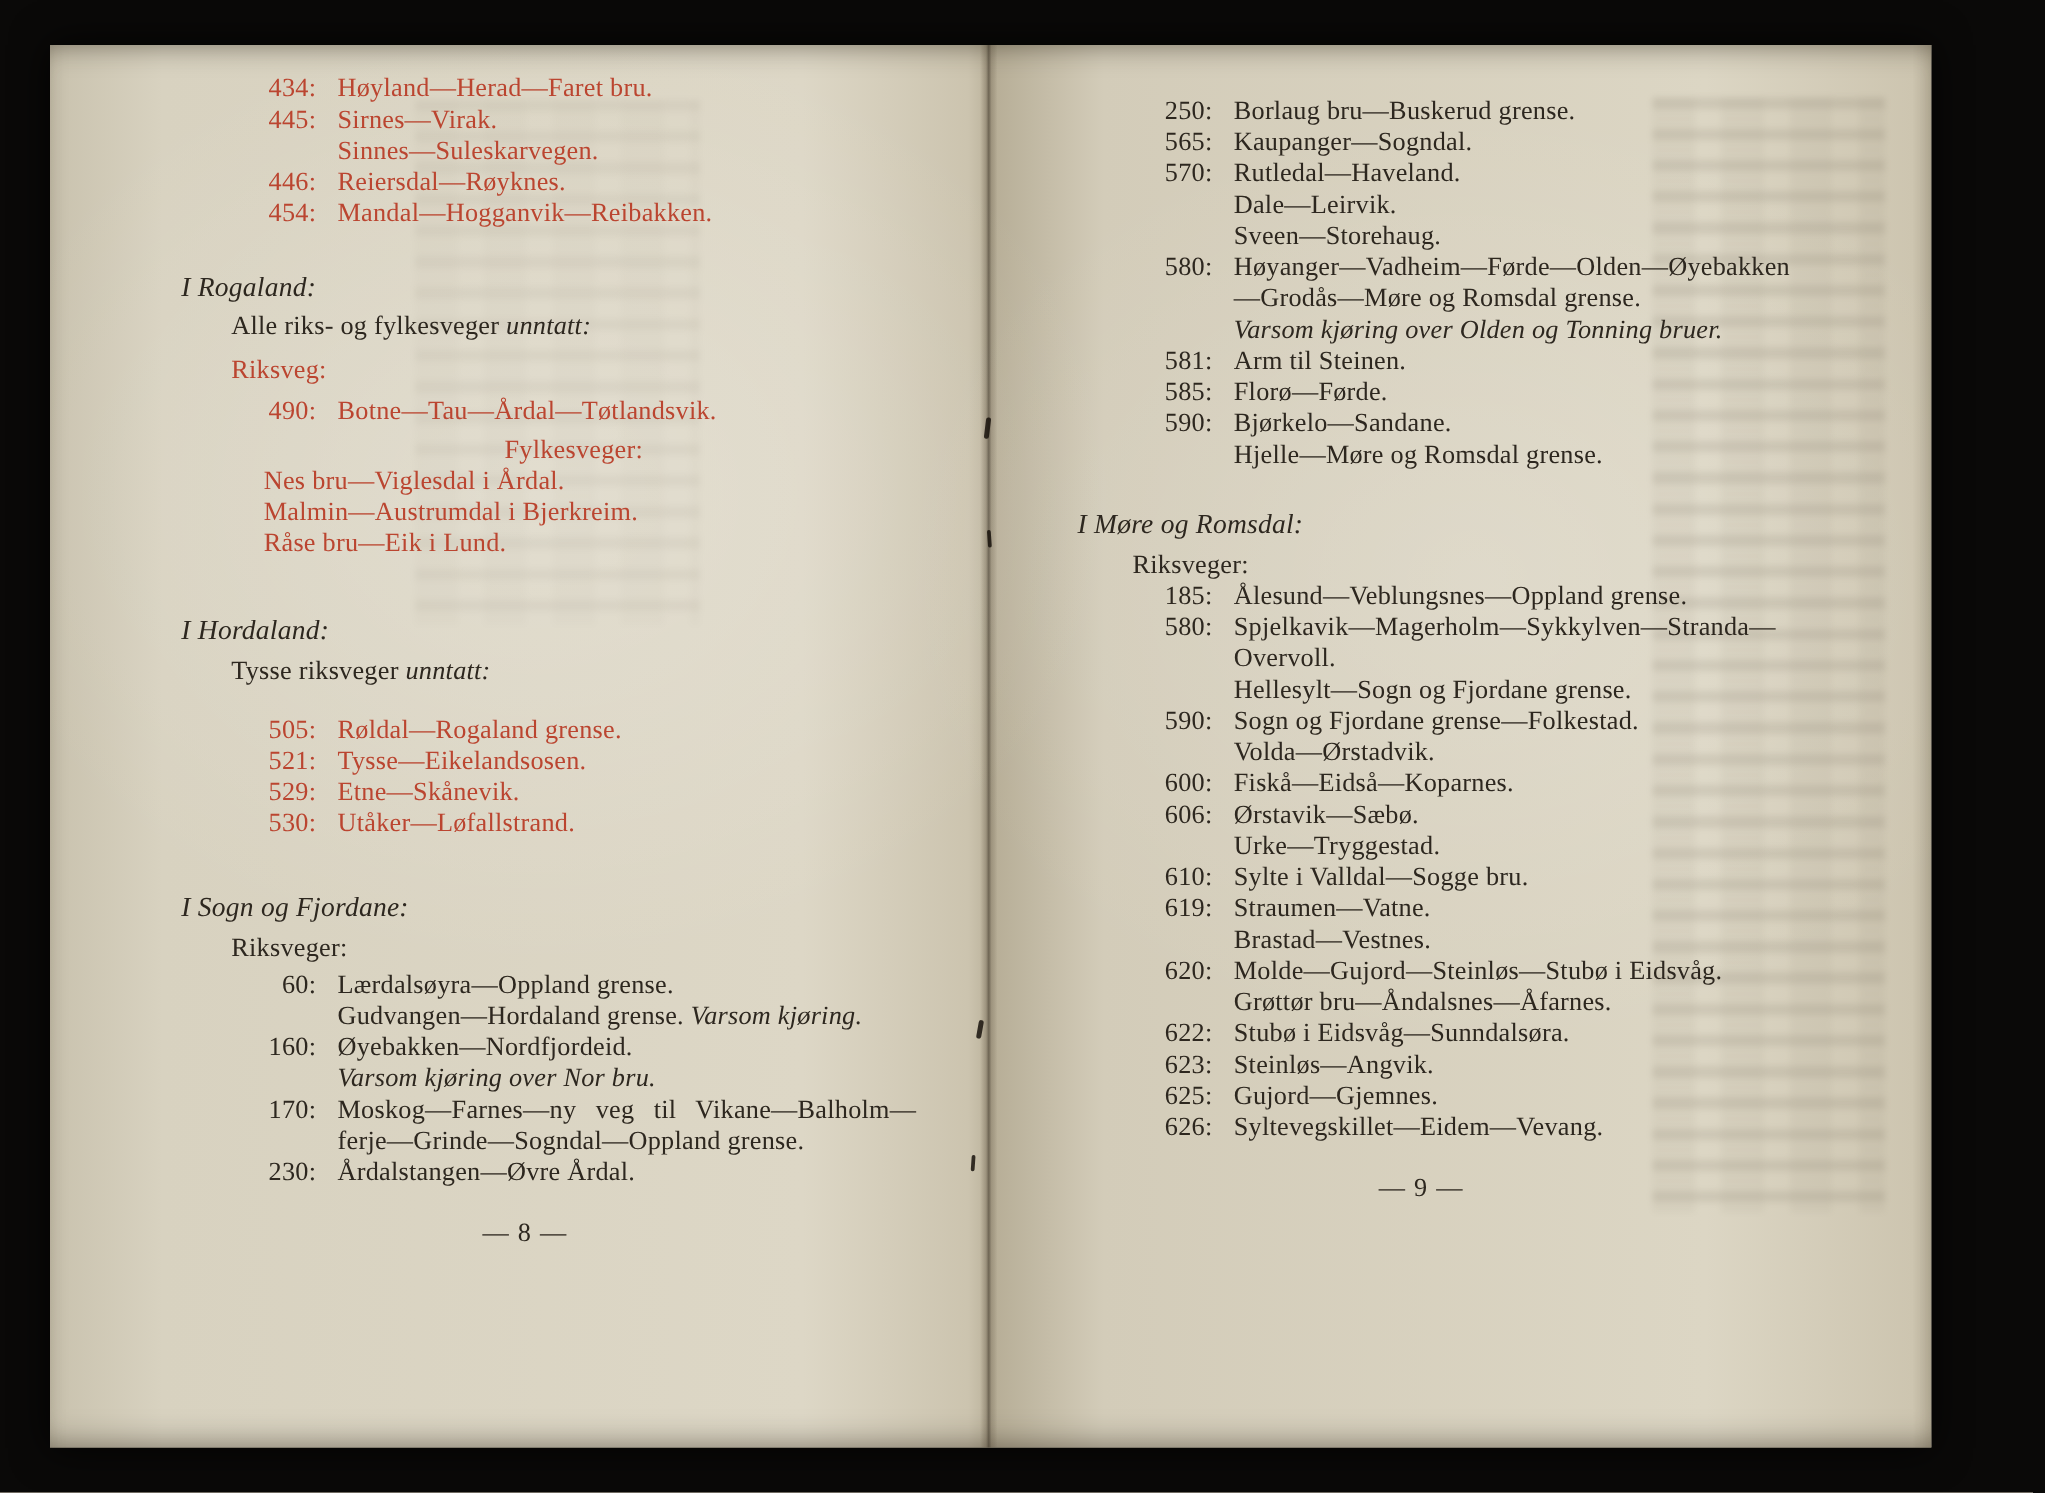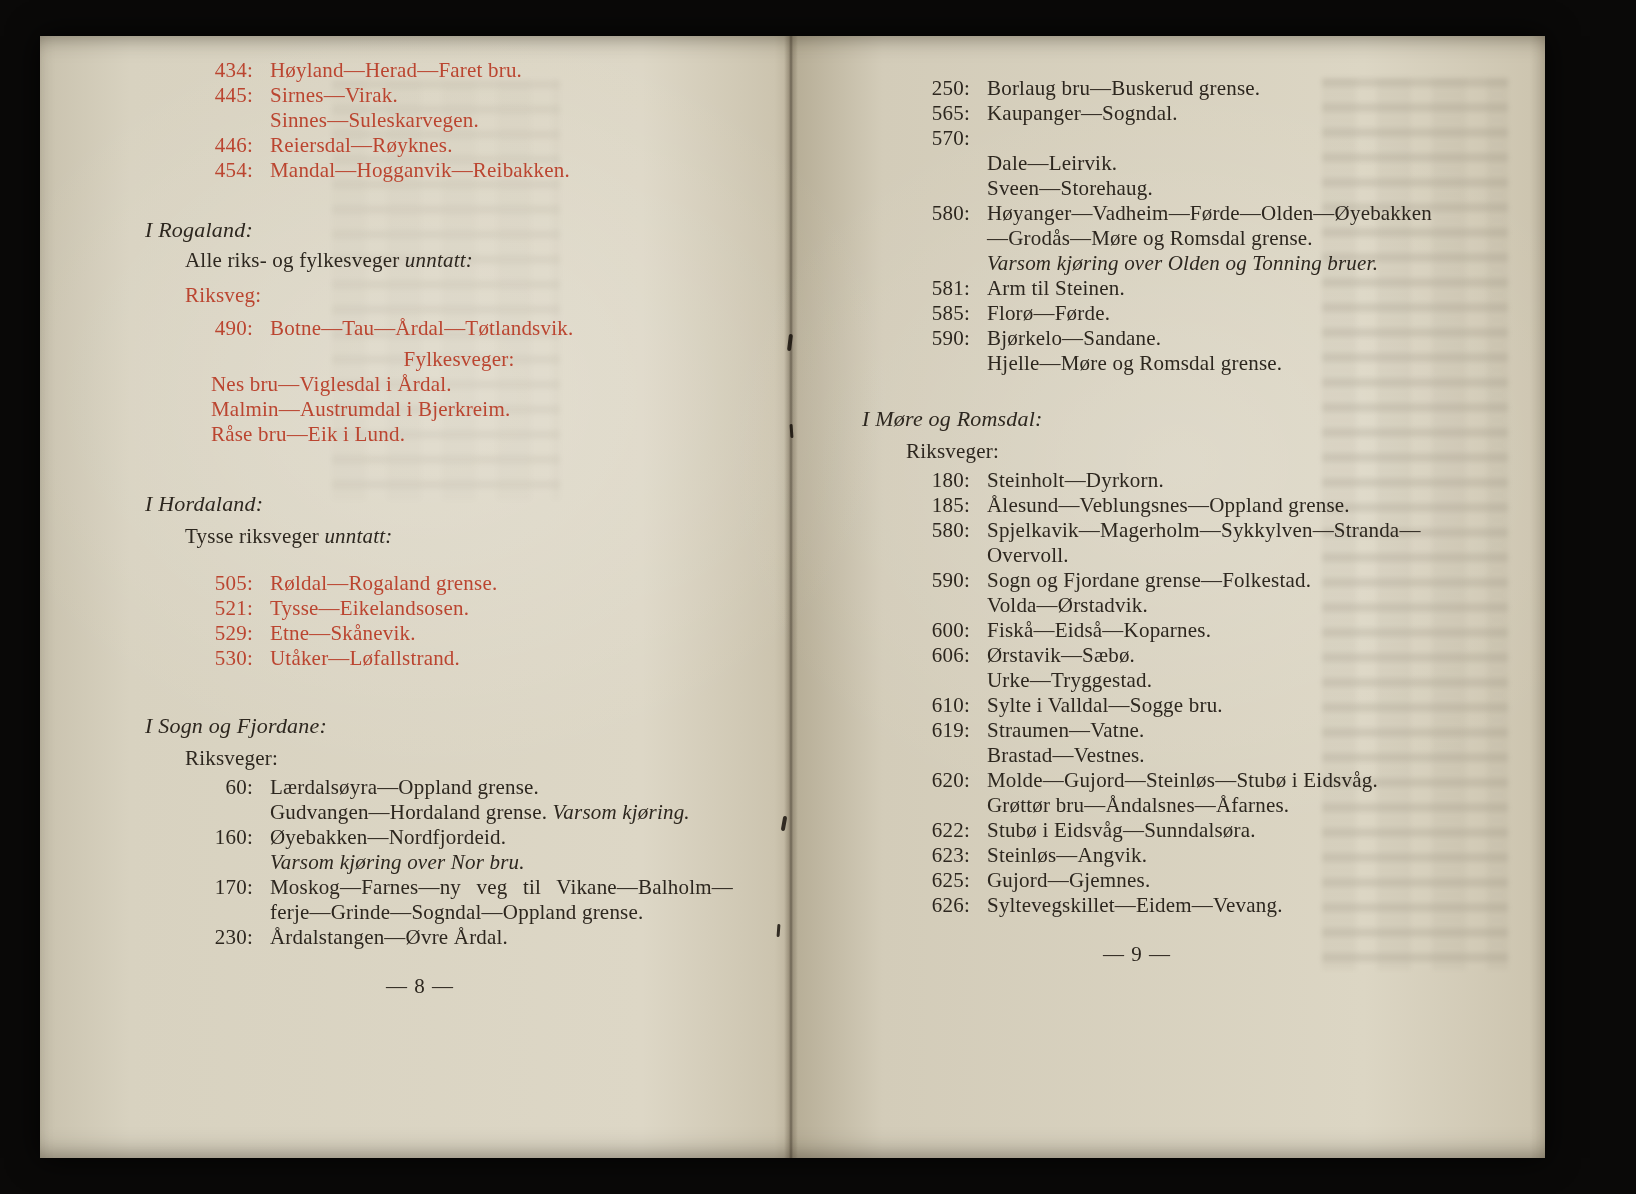--- a/index.html
+++ b/index.html
@@ -144,20 +144,21 @@
         <div class="block entry">
           <span class="num">250:</span>
           <span class="txt"><span>Borlaug bru—Buskerud grense.</span></span>
         </div>
         <div class="block entry">
           <span class="num">565:</span>
           <span class="txt"><span>Kaupanger—Sogndal.</span></span>
         </div>
         <div class="block entry">
           <span class="num">570:</span>
+          <span class="txt"><span>Rutledal—Haveland.</span></span>
         </div>
         <div class="block entry">
           <span class="num"></span>
           <span class="txt"><span>Dale—Leirvik.</span></span>
         </div>
         <div class="block entry">
           <span class="num"></span>
           <span class="txt"><span>Sveen—Storehaug.</span></span>
         </div>
         <div class="block entry">
@@ -179,34 +180,31 @@
         <div class="block entry">
           <span class="num">590:</span>
           <span class="txt"><span>Bjørkelo—Sandane.</span></span>
         </div>
         <div class="block entry">
           <span class="num"></span>
           <span class="txt"><span>Hjelle—Møre og Romsdal grense.</span></span>
         </div>
         <div class="block heading" style="margin-top: 30px;"><span class="it">I Møre og Romsdal:</span></div>
         <div class="block sub" style="margin-top: 8px; padding-left: 44px;"><span>Riksveger:</span></div>
-        <div class="block entry" style="margin-top: 4px;">
-          <span class="num">180:</span>
-          <span class="txt"><span>Steinholt—Dyrkorn.</span></span>
-        </div>
         <div class="block entry">
           <span class="num">185:</span>
           <span class="txt"><span>Ålesund—Veblungsnes—Oppland grense.</span></span>
         </div>
         <div class="block entry">
           <span class="num">580:</span>
           <span class="txt"><span>Spjelkavik—Magerholm—Sykkylven—Stranda—Overvoll.</span></span>
         </div>
         <div class="block entry">
           <span class="num"></span>
+          <span class="txt"><span>Hellesylt—Sogn og Fjordane grense.</span></span>
         </div>
         <div class="block entry">
           <span class="num">590:</span>
           <span class="txt"><span>Sogn og Fjordane grense—Folkestad.</span></span>
         </div>
         <div class="block entry">
           <span class="num"></span>
           <span class="txt"><span>Volda—Ørstadvik.</span></span>
         </div>
         <div class="block entry">

